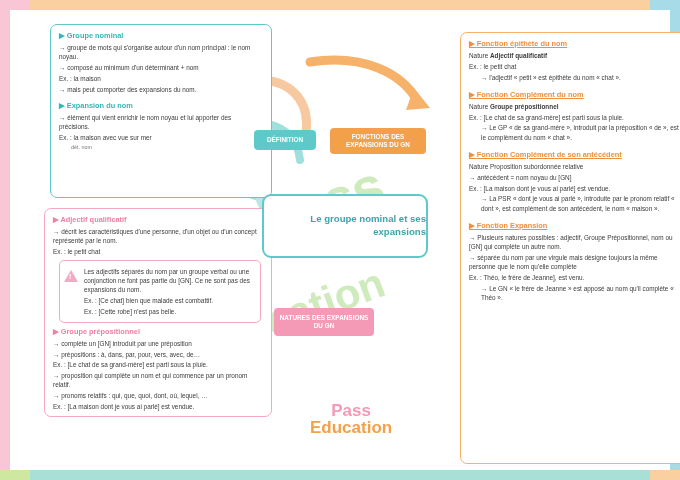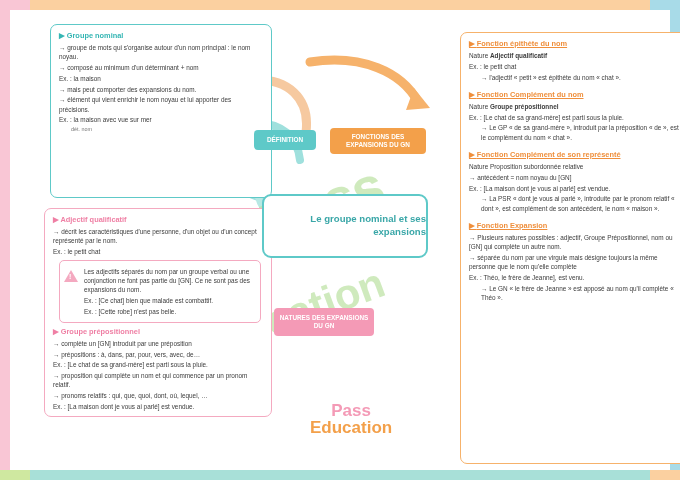--- a/index.html
+++ b/index.html
@@ -117,20 +117,23 @@
   <div class="card teal" id="card-nominal">
     <div class="inner">
       <h3 class="card-title">
         ▶ <span>Groupe nominal</span>
       </h3>
       <p class="ln">→ groupe de mots qui s'organise autour d'un nom principal : le nom noyau.</p>
       <p class="ln">→ composé au minimum d'un déterminant + nom</p>
       <p class="ln">Ex. : la maison</p>
       <p class="ln">→ mais peut comporter des expansions du nom.</p>
 
+      <h3 class="card-title" style="margin-top:7px">
+        ▶ <span>Expansion du nom</span>
+      </h3>
       <p class="ln">→ élément qui vient enrichir le nom noyau et lui apporter des précisions.</p>
       <p class="ln">Ex. : la maison avec vue sur mer</p>
       <p class="ln sub indent">dét.  nom</p>
     </div>
   </div>
 
   <div class="card pink" id="card-left-bottom">
     <div class="inner">
       <h3 class="card-title">
         ▶ <span>Adjectif qualificatif</span>
@@ -172,21 +175,21 @@
       <h3 class="card-title" style="margin-top:8px">
         ▶ <span>Fonction</span> <span>Complément du nom</span>
       </h3>
       <p class="ln">
         <span>Nature</span> <span class="b">Groupe prépositionnel</span>
       </p>
       <p class="ln i">Ex. : [Le chat de sa grand-mère] est parti sous la pluie.</p>
       <p class="ln indent">→ Le GP « de sa grand-mère », introduit par la préposition « de », est le complément du nom « chat ».</p>
 
       <h3 class="card-title" style="margin-top:8px">
-        ▶ <span>Fonction</span> <span>Complément de son représenté</span>
+        ▶ <span>Fonction</span> <span>Complément de son antécédent</span>
       </h3>
       <p class="ln">
         <span>Nature</span> <span>Proposition subordonnée relative</span>
       </p>
       <p class="ln">→ antécédent = nom noyau du [GN]</p>
       <p class="ln i">Ex. : [La maison dont je vous ai parlé] est vendue.</p>
       <p class="ln indent">→ La PSR « dont je vous ai parlé », introduite par le pronom relatif « dont », est complément de son antécédent, le nom « maison ».</p>
 
       <h3 class="card-title" style="margin-top:8px">
         ▶ <span>Fonction</span> <span>Expansion</span>

